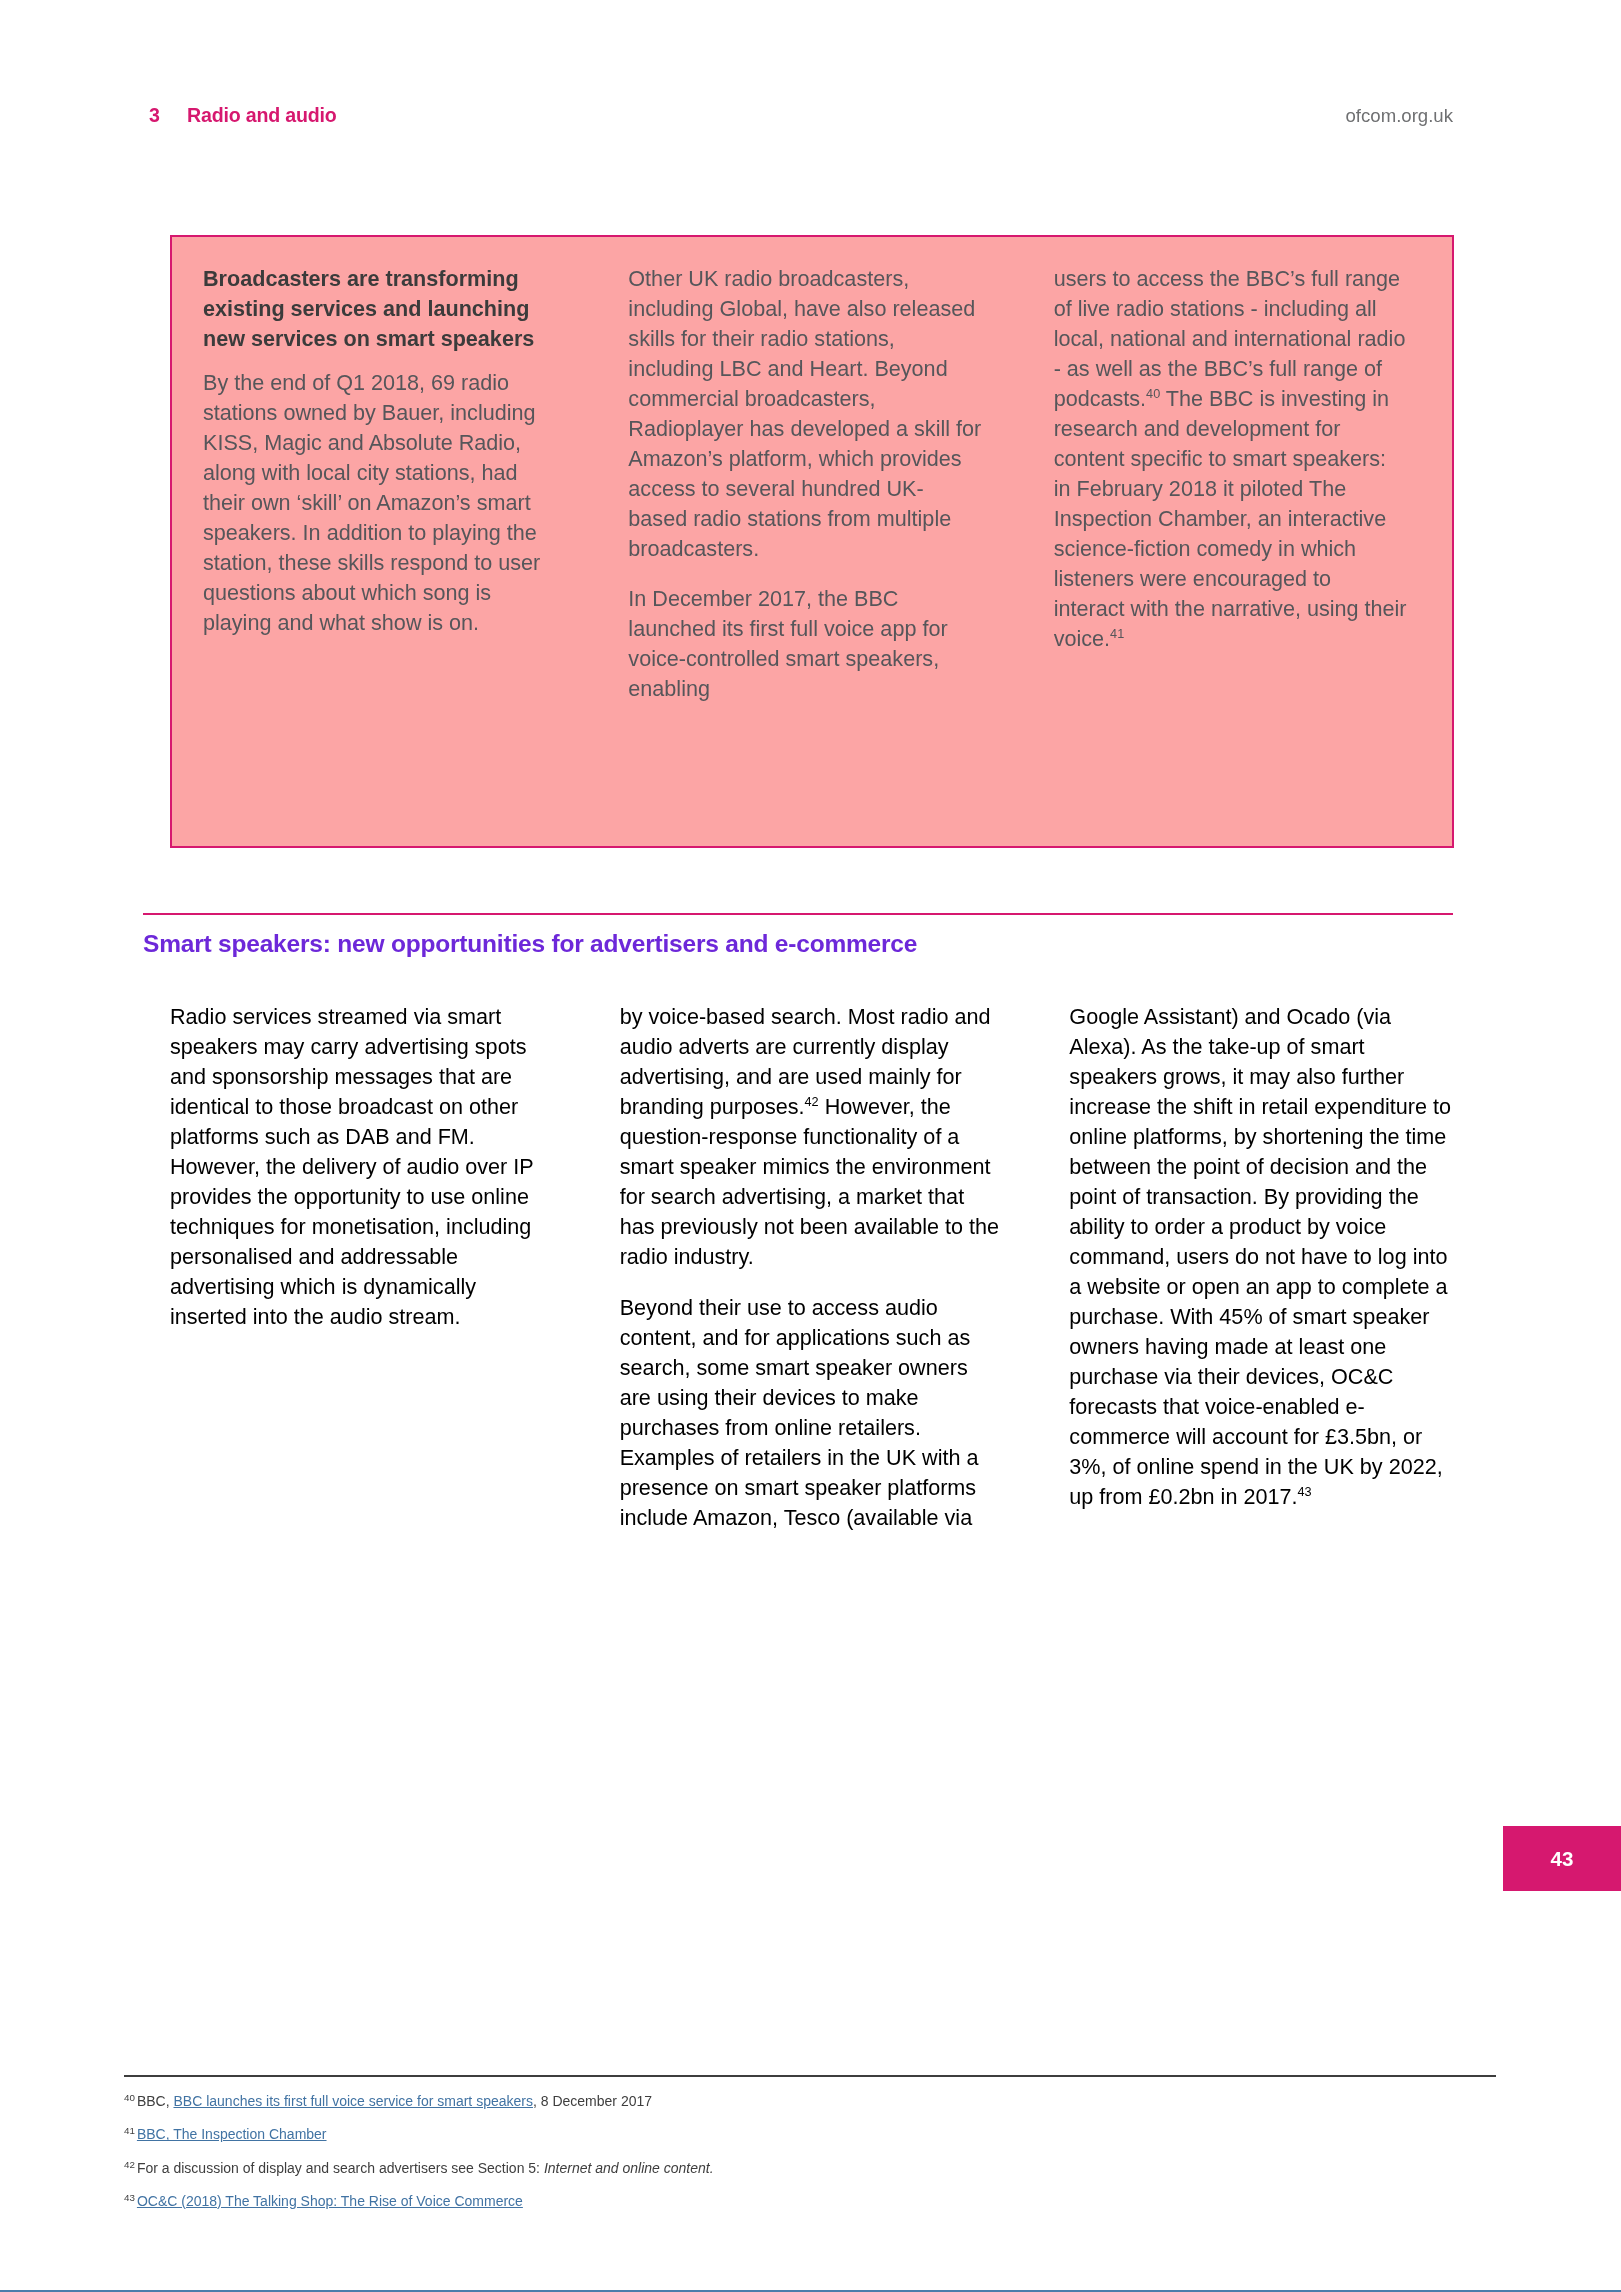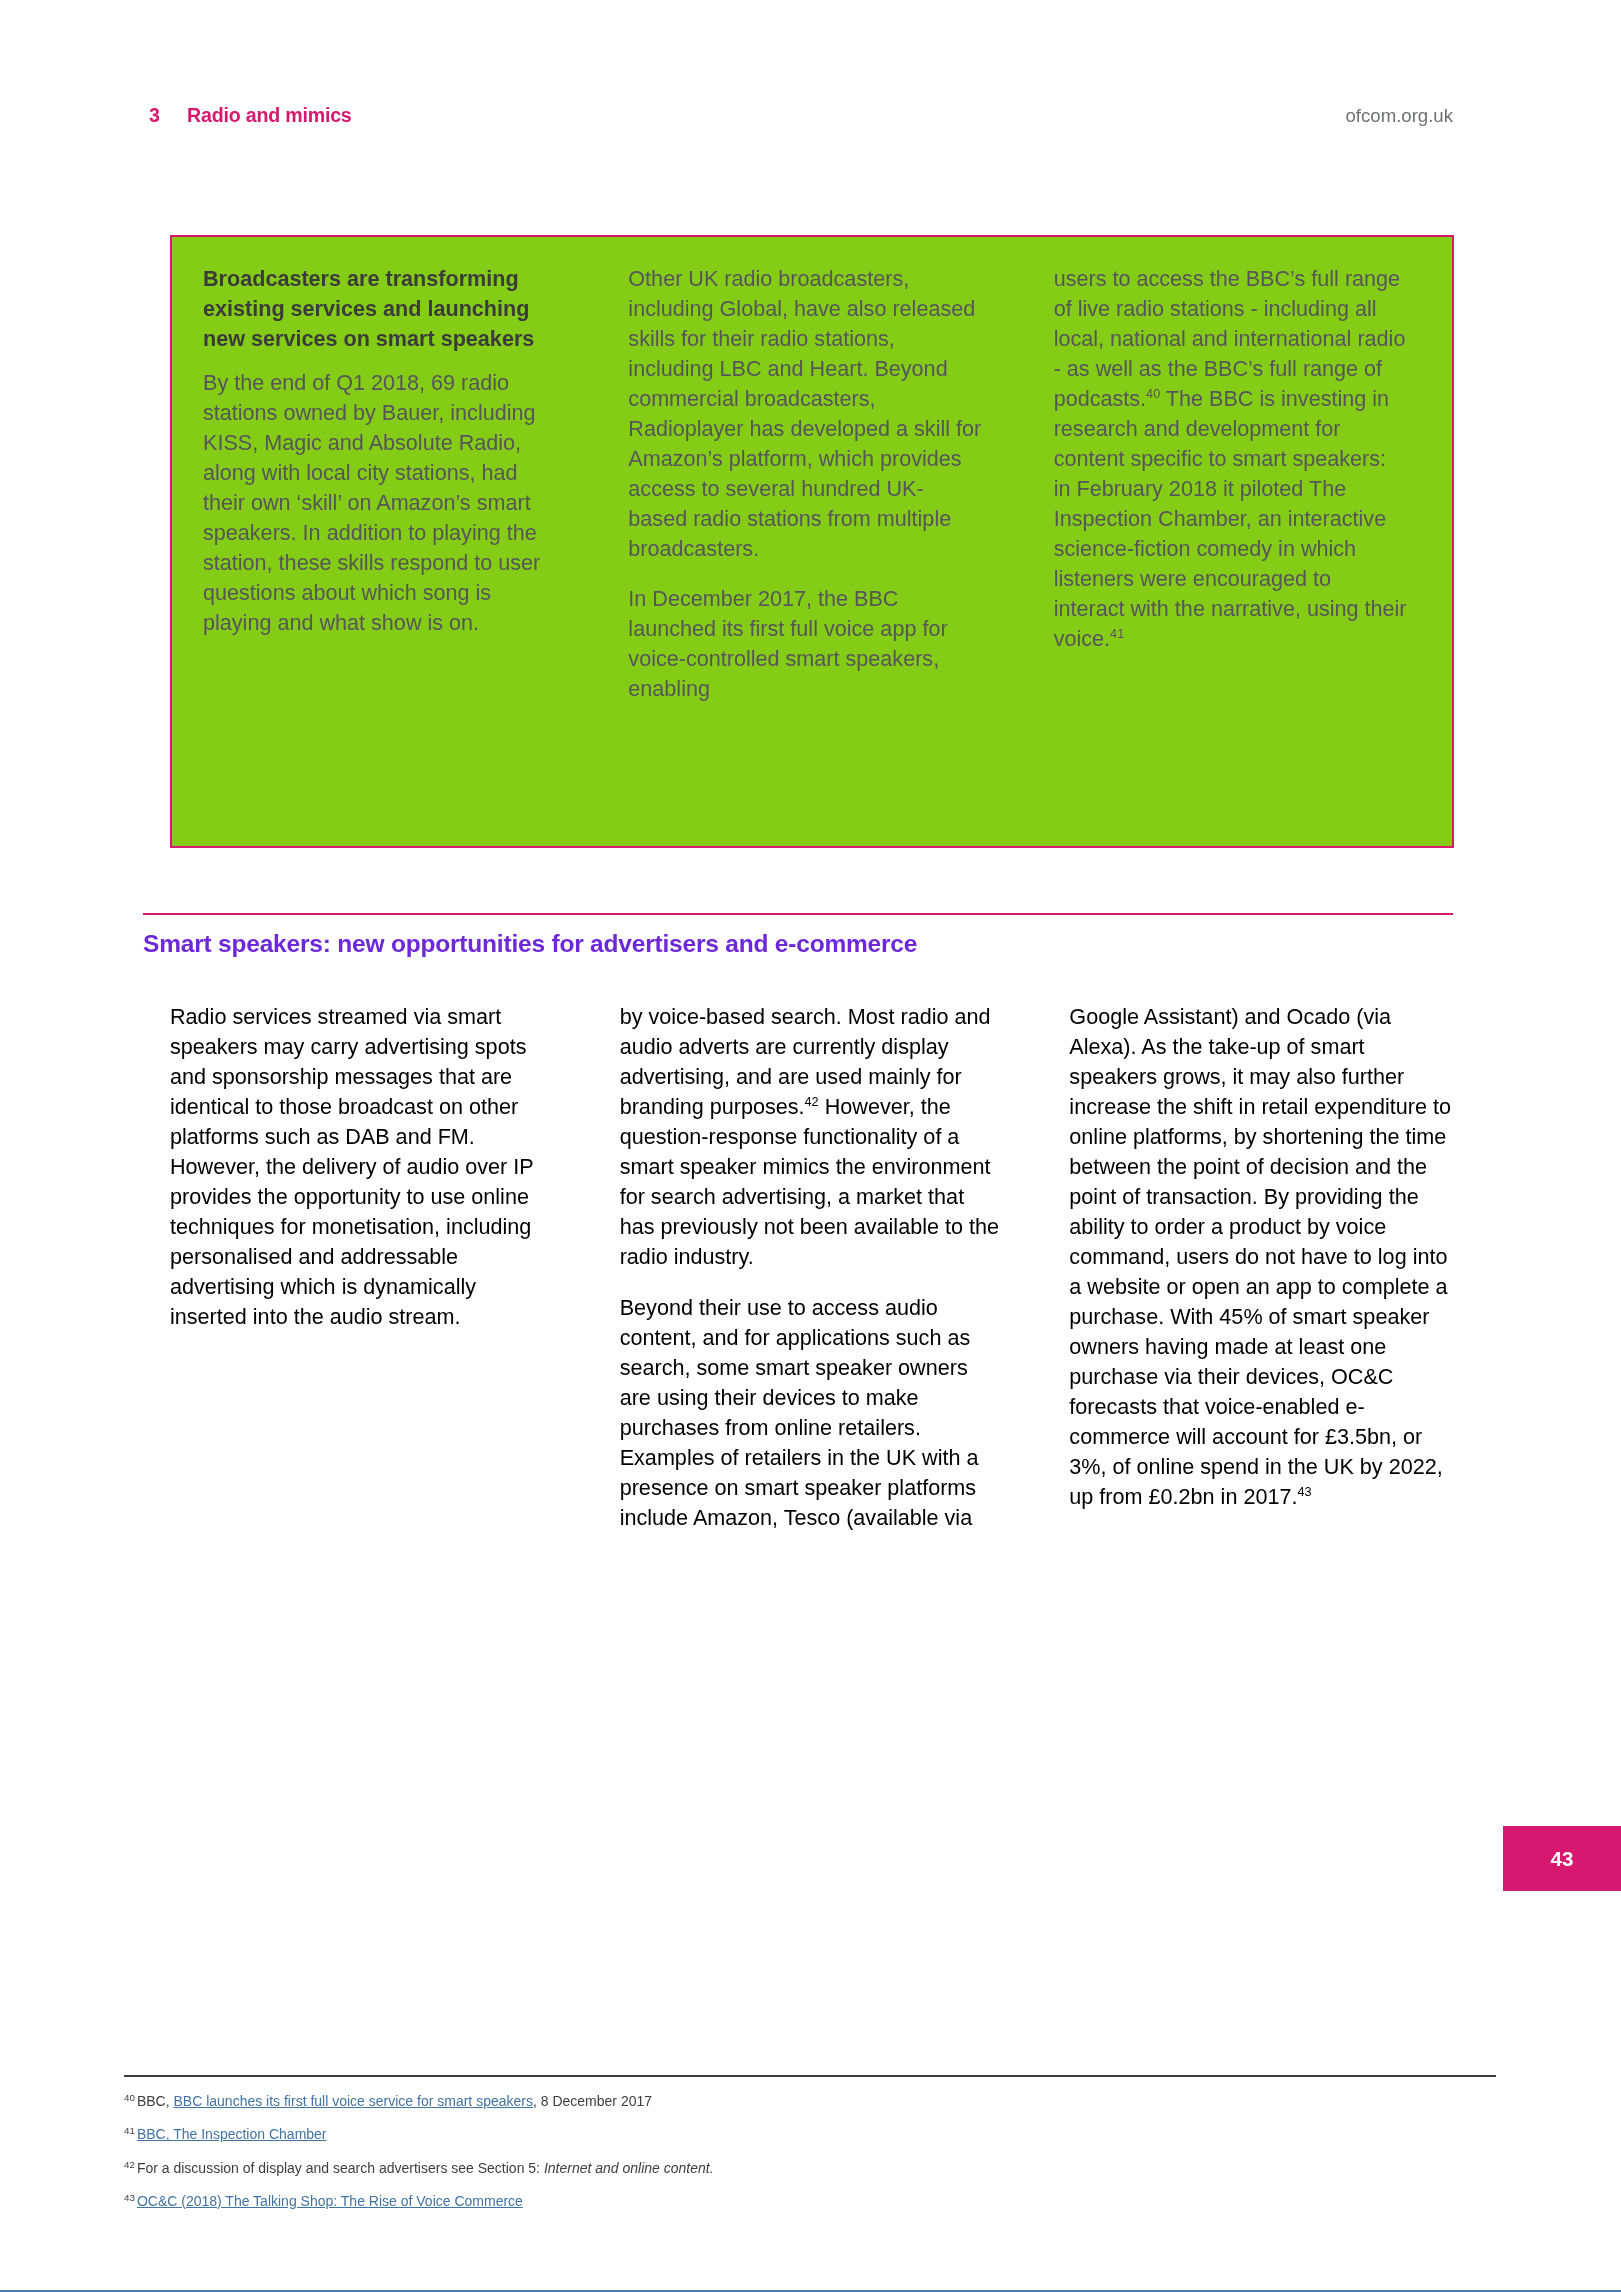--- a/index.html
+++ b/index.html
@@ -22,21 +22,21 @@
   .header-num { margin-right:27.4px; }
   .header-right {
     position:absolute; top:105px; right:168px;
     color:#6f7072; font-size:18.6px;
   }
 
   
   .highlight-box {
     position:absolute; left:170px; top:235px;
     width:1284px; height:613px;
-    background:#84cc16;
+    background:#fca5a5;
     border:2px solid #d6186f;
     padding:26.5px 45px 25.5px 31px;
     display:flex; gap:72px;
   }
   .box-col { flex:1; font-size:21.6px; line-height:30px; color:#56565a; }
   .box-heading {
     font-size:21.6px; line-height:30px; font-weight:bold;
     color:#3b3b3b; margin-bottom:14.7px;
   }
   .box-col p, .body-col p { margin:0 0 20.6px 0; }
@@ -96,21 +96,21 @@
     background:#4a7dab;
   }
 </style>
 </head>
 <body>
 
 <div class="page">
 
   <div class="header-left">
     <span class="header-num">3</span>
-    <span>Radio and mimics</span>
+    <span>Radio and audio</span>
   </div>
   <div class="header-right">ofcom.org.uk</div>
 
   <div class="highlight-box">
     <div class="box-col">
       <div class="box-heading">Broadcasters are transforming existing services and launching new services on smart speakers</div>
       <div>
           <p>By the end of Q1 2018, 69 radio stations owned by Bauer, including KISS, Magic and Absolute Radio, along with local city stations, had their own ‘skill’ on Amazon’s smart speakers. In addition to playing the station, these skills respond to user questions about which song is playing and what show is on.</p>
         </div>
     </div>

